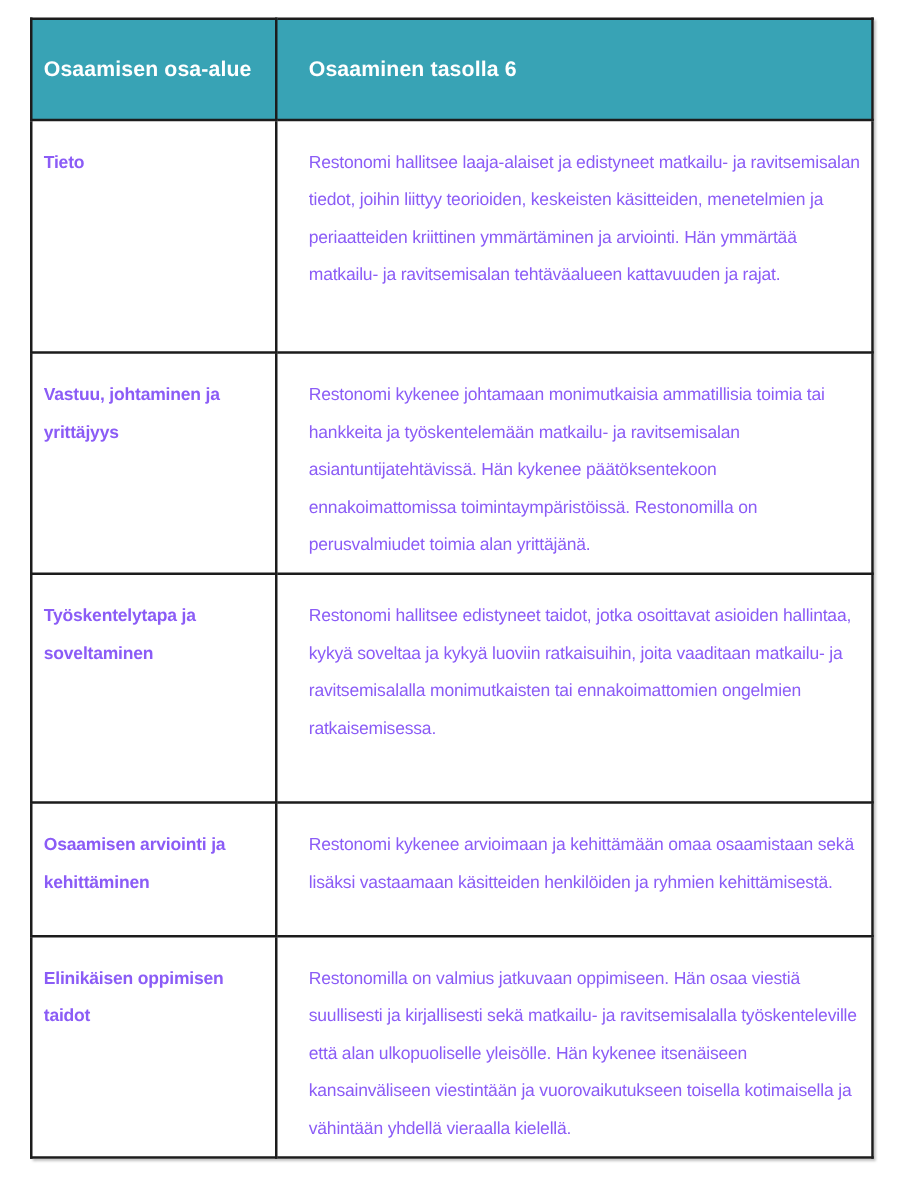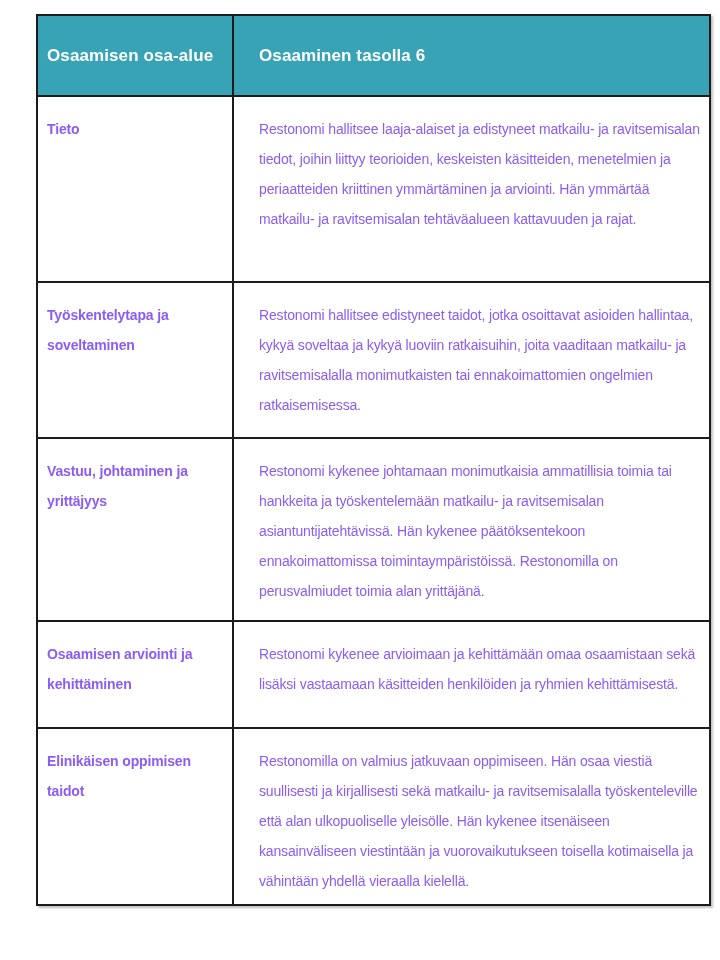--- a/index.html
+++ b/index.html
@@ -13,21 +13,21 @@
   }
   .page {
     position: relative;
     width: 720px;
     height: 960px;
     background: #ffffff;
     overflow: hidden;
   }
   table.competency-table {
     position: absolute;
-    left: 36px;
+    left: 24px;
     top: 14px;
     width: 673px;
     border-collapse: collapse;
     table-layout: fixed;
     box-shadow: 2px 2px 2px rgba(0,0,0,0.25);
   }
   col.col-area  { width: 196px; }
   col.col-desc  { width: 477px; }
   th, td {
     border: 2px solid #1c1c1c;
@@ -80,26 +80,26 @@
         <th class="h-area">Osaamisen osa-alue</th>
         <th class="h-desc">Osaaminen tasolla 6</th>
       </tr>
     </thead>
     <tbody>
       <tr>
         <td class="area">Tieto</td>
         <td class="desc">Restonomi hallitsee laaja-alaiset ja edistyneet matkailu- ja ravitsemisalan tiedot, joihin liittyy teorioiden, keskeisten käsitteiden, menetelmien ja periaatteiden kriittinen ymmärtäminen ja arviointi. Hän ymmärtää matkailu- ja ravitsemisalan tehtäväalueen kattavuuden ja rajat.</td>
       </tr>
       <tr>
+        <td class="area">Vastuu, johtaminen ja yrittäjyys</td>
+        <td class="desc">Restonomi kykenee johtamaan monimutkaisia ammatillisia toimia tai hankkeita ja työskentelemään matkailu- ja ravitsemisalan asiantuntijatehtävissä. Hän kykenee päätöksentekoon ennakoimattomissa toimintaympäristöissä. Restonomilla on perusvalmiudet toimia alan yrittäjänä.</td>
+      </tr>
+      <tr>
         <td class="area">Työskentelytapa ja soveltaminen</td>
         <td class="desc">Restonomi hallitsee edistyneet taidot, jotka osoittavat asioiden hallintaa, kykyä soveltaa ja kykyä luoviin ratkaisuihin, joita vaaditaan matkailu- ja ravitsemisalalla monimutkaisten tai ennakoimattomien ongelmien ratkaisemisessa.</td>
-      </tr>
-      <tr>
-        <td class="area">Vastuu, johtaminen ja yrittäjyys</td>
-        <td class="desc">Restonomi kykenee johtamaan monimutkaisia ammatillisia toimia tai hankkeita ja työskentelemään matkailu- ja ravitsemisalan asiantuntijatehtävissä. Hän kykenee päätöksentekoon ennakoimattomissa toimintaympäristöissä. Restonomilla on perusvalmiudet toimia alan yrittäjänä.</td>
       </tr>
       <tr>
         <td class="area">Osaamisen arviointi ja kehittäminen</td>
         <td class="desc">Restonomi kykenee arvioimaan ja kehittämään omaa osaamistaan sekä lisäksi vastaamaan käsitteiden henkilöiden ja ryhmien kehittämisestä.</td>
       </tr>
       <tr>
         <td class="area">Elinikäisen oppimisen taidot</td>
         <td class="desc">Restonomilla on valmius jatkuvaan oppimiseen. Hän osaa viestiä suullisesti ja kirjallisesti sekä matkailu- ja ravitsemisalalla työskenteleville että alan ulkopuoliselle yleisölle. Hän kykenee itsenäiseen kansainväliseen viestintään ja vuorovaikutukseen toisella kotimaisella ja vähintään yhdellä vieraalla kielellä.</td>
       </tr>
     </tbody>

